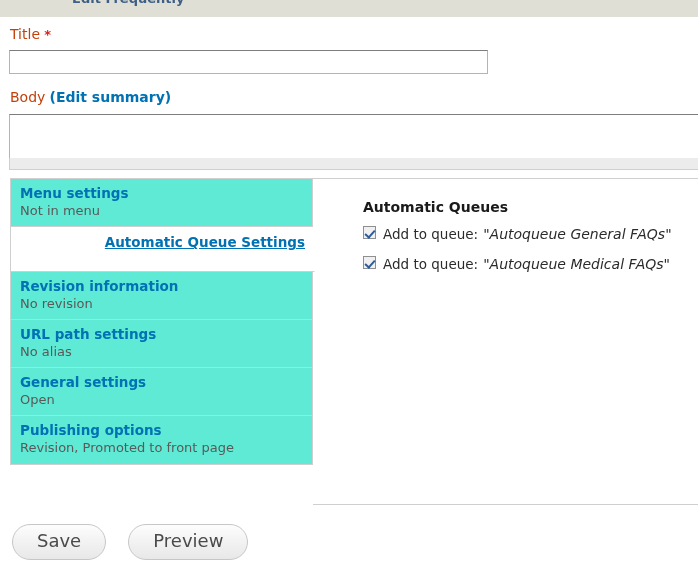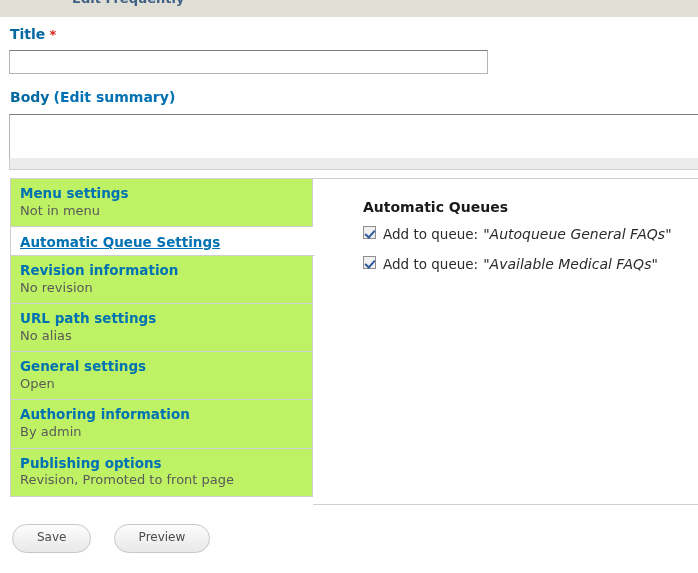--- a/index.html
+++ b/index.html
@@ -40,22 +40,22 @@
   
   .form-area {
     position: absolute;
     left: 0;
     top: 17px;
     width: 698px;
   }
 
   .field-label {
     font-size: 14px;
-    font-weight: bold;
-    color: #0369a1;
+    font-weight: normal;
+    color: #c2410c;
     margin: 0;
     padding: 0;
     line-height: 1.2;
   }
   .req-star {
     color: #d7241a;
     font-weight: bold;
     font-size: 13px;
   }
   .label-link {
@@ -137,43 +137,44 @@
     width: 303px;
     border: 1px solid #cfcfcf;
     border-bottom: none;
     box-sizing: border-box;
     background: #f3f3f3;
     z-index: 2;
   }
   .vtab {
     padding: 6px 9px 7px 9px;
     border-bottom: 1px solid #cfcfcf;
-    background: #bef264;
+    background: #5eead4;
     line-height: 1.25;
     cursor: pointer;
   }
   .vtab-title {
     font-size: 13.5px;
     font-weight: bold;
     color: #0071b3;
     display: block;
   }
   .vtab-summary {
     font-size: 13px;
     color: #5a5a5a;
     display: block;
     margin-top: 1px;
   }
   .vtab.selected {
     background: #ffffff;
     border-right: 1px solid #ffffff;
     width: 304px;
     box-sizing: border-box;
-    padding-bottom: 4px;
+    padding-bottom: 20px;
     padding-top: 7px;
+    text-align: right;
   }
   .vtab.selected .vtab-title {
     text-decoration: underline;
   }
 
   .vtabs-panel {
     position: absolute;
     left: 303px;
     top: 0;
     width: 385px;
@@ -232,21 +233,21 @@
 
   
   .actions {
     position: absolute;
     left: 12px;
     top: 524px;
   }
   .btn {
     display: inline-block;
     font-family: "DejaVu Sans", "Liberation Sans", sans-serif;
-    font-size: 12px;
+    font-size: 18px;
     color: #4a4a4a;
     background: linear-gradient(to bottom, #fdfdfd 0%, #f2f2f2 50%, #e8e8e8 100%);
     border: 1px solid #c7c7c7;
     border-radius: 18px;
     padding: 6px 24px 7px 24px;
     margin-right: 18px;
     cursor: pointer;
     line-height: 1.15;
   }
 </style>
@@ -294,24 +295,20 @@
     <div class="vtab">
       <span class="vtab-title">URL path settings</span>
       <span class="vtab-summary">No alias</span>
     </div>
 
     <div class="vtab">
       <span class="vtab-title">General settings</span>
       <span class="vtab-summary">Open</span>
     </div>
 
-    <div class="vtab">
-      <span class="vtab-title">Authoring information</span>
-      <span class="vtab-summary">By admin</span>
-    </div>
 
     <div class="vtab">
       <span class="vtab-title">Publishing options</span>
       <span class="vtab-summary">Revision, Promoted to front page</span>
     </div>
 
   </div>
 
   <div class="vtabs-panel">
     <div class="panel-heading">Automatic Queues</div>
@@ -323,21 +320,21 @@
       <span class="queue-name">"</span>
         <span class="queue-name">Autoqueue General FAQs</span>
         <span class="queue-name">"</span>
     </div>
 
     <div class="queue-row">
       <span class="cb"></span>
       <span class="queue-label">Add to queue:</span>
       <span class="q-space"></span>
       <span class="queue-name">"</span>
-        <span class="queue-name">Available Medical FAQs</span>
+        <span class="queue-name">Autoqueue Medical FAQs</span>
         <span class="queue-name">"</span>
     </div>
   </div>
 </div>
 
 <div class="actions">
   <button class="btn">Save</button>
   <button class="btn">Preview</button>
 </div>
 

